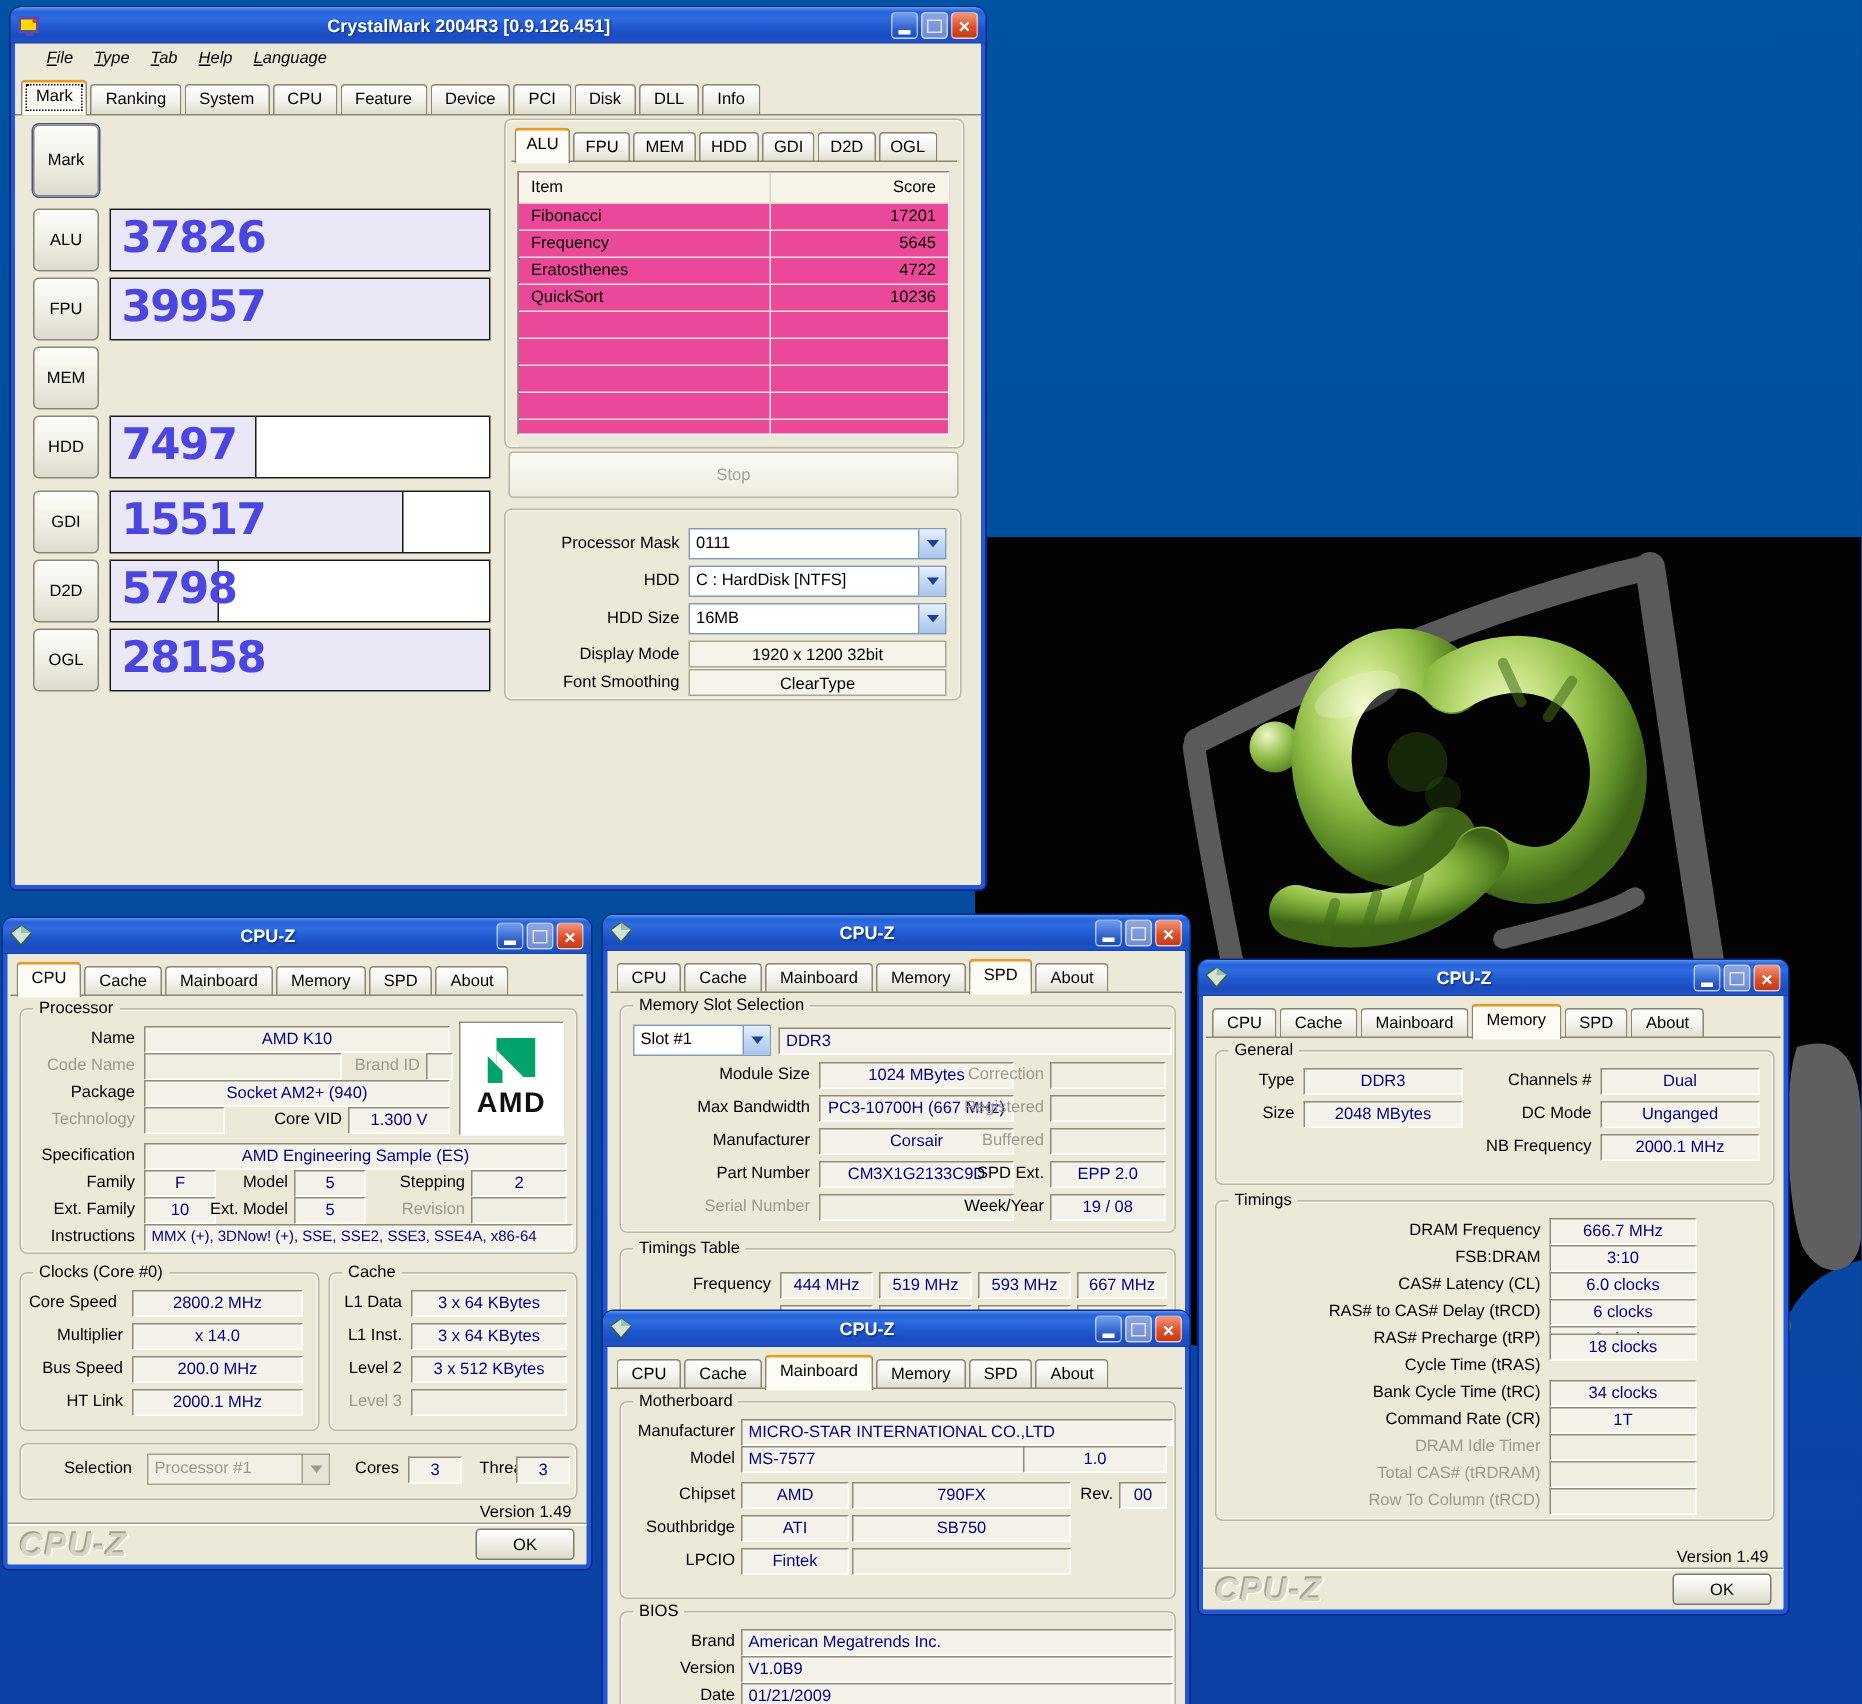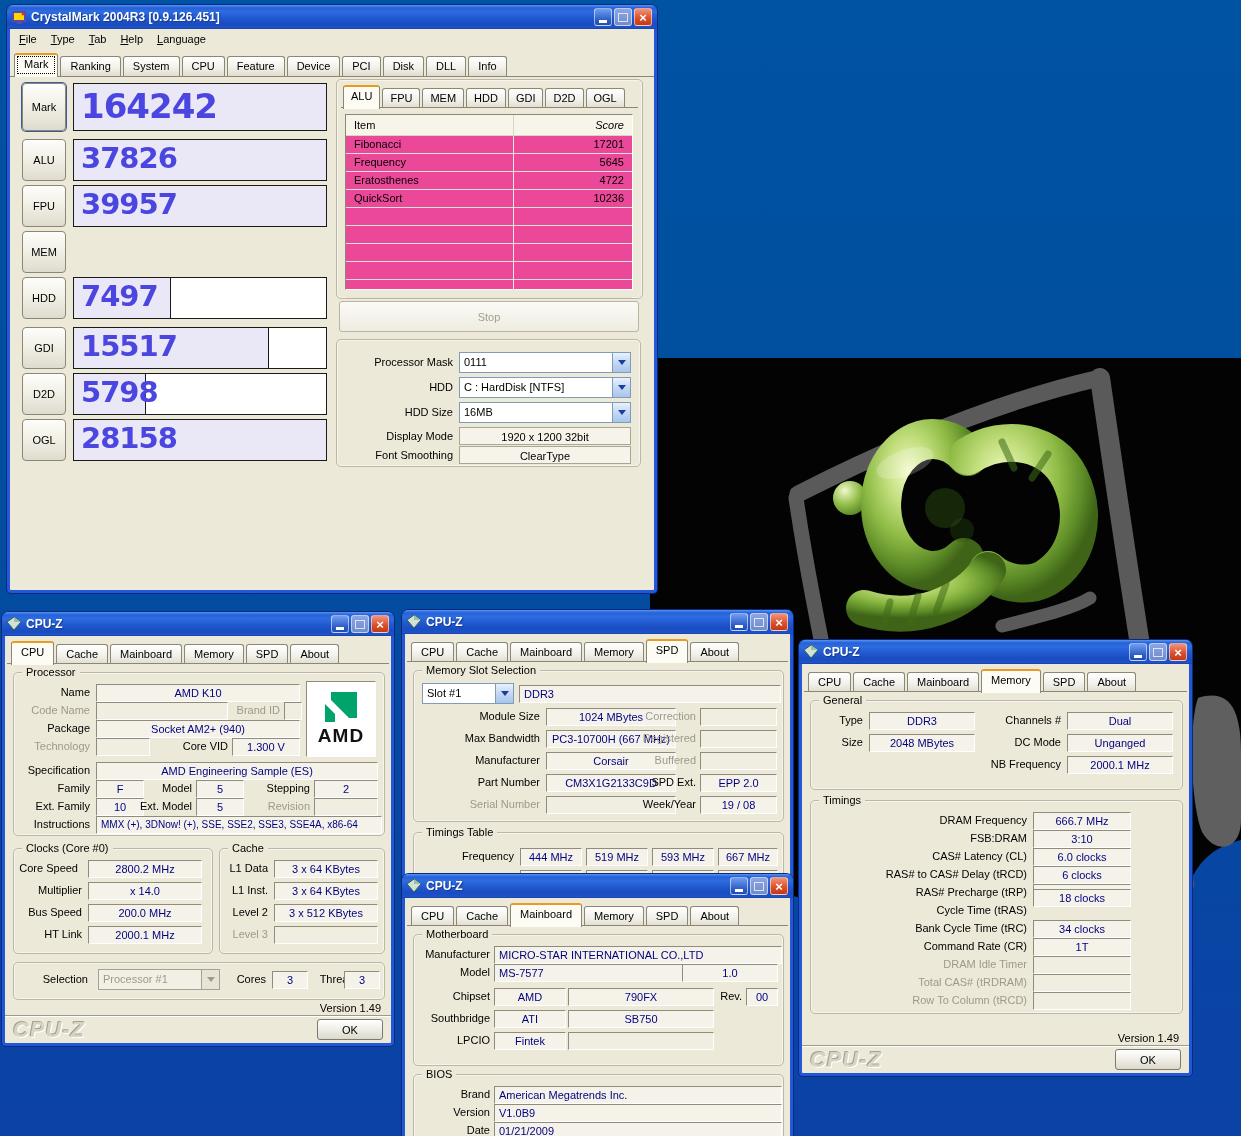--- a/index.html
+++ b/index.html
@@ -7,21 +7,21 @@
     background:linear-gradient(180deg,#0052a3 0%,#004f9e 38%,#0c41a6 100%);
     font-family:"Liberation Sans",sans-serif;-webkit-font-smoothing:none;}
   svg{display:block}
   
   .win{position:absolute;border:3px solid #2257d7;border-top:none;border-radius:7px 7px 4px 4px;
     background:#ece9d8;box-shadow:0 0 0 1px #0a2a80;}
   .tb{position:absolute;left:-3px;right:-3px;top:0;height:24px;border-radius:6px 6px 0 0;
     background:linear-gradient(180deg,#5c94f2 0%,#3b79e8 6%,#2562d8 12%,#2e6ce0 28%,#2058cf 55%,#1a4cc0 80%,#1f52c8 94%,#16409f 100%);
     display:flex;align-items:center;padding:0 4px;box-sizing:border-box;}
   .tbt{color:#fff;font-weight:bold;font-size:12px;text-shadow:1px 1px 1px #143a8c;margin-left:4px;flex:1;
-    white-space:nowrap;overflow:hidden;}
+    white-space:nowrap;overflow:hidden;text-align:center;}
   .caps{display:flex;gap:2px;margin-right:1px;}
   .cap{width:18px;height:18px;border-radius:3px;border:1px solid rgba(255,255,255,.55);box-sizing:border-box;
     display:flex;align-items:center;justify-content:center;}
   .cap.min{background:linear-gradient(180deg,#6f9ef2,#2c5cc4 70%,#1d4cb4);}
   .cap.min i{display:block;width:8px;height:3px;background:#fff;margin-top:8px;}
   .cap.max{background:linear-gradient(180deg,#8ba6e2,#6f8ccc);}
   .cap.max i{display:block;width:8px;height:7px;border:1px solid #eef;opacity:.85;}
   .cap.cls{background:linear-gradient(180deg,#f0947e,#dd512b 55%,#c03a18);}
   .cap.cls i{font-style:normal;color:#fff;font-weight:bold;font-size:13px;line-height:1;}
   
@@ -51,36 +51,36 @@
   .combo.dis .carr u{border-top-color:#9d9a8d;}
   .xpbtn{position:absolute;font-family:"Liberation Sans",sans-serif;font-size:11px;color:#000;
     background:linear-gradient(180deg,#fff,#f1f0e9 45%,#dcd9cc);border:1px solid #7b7a6e;border-radius:3px;
     display:flex;align-items:center;justify-content:center;box-sizing:border-box;}
   .xpbtn.dis{color:#a3a094;border-color:#b8b5a5;background:linear-gradient(180deg,#fbfaf5,#eeece1);}
   .ver{position:absolute;font-size:11px;color:#000;text-align:center;}
   .bbar{position:absolute;left:0;right:0;bottom:0;height:27px;border-top:1px solid #9d9a8b;box-shadow:inset 0 1px 0 #fff;}
   .wm{position:absolute;left:8px;top:1px;font-size:22px;font-weight:bold;font-style:italic;letter-spacing:1px;
     color:#d8d4c4;text-shadow:-1px -1px 0 #a5a290,1px 1px 0 #fff;}
   
-  .menu{position:absolute;left:2px;top:26px;display:flex;font-size:11px;}
+  .menu{position:absolute;left:14px;top:26px;display:flex;font-size:11px;font-style:italic;}
   .mi{display:inline-block;padding:2px 7px;color:#000;}
   .mi::first-letter{text-decoration:underline;}
   .srow{position:absolute;left:12px;display:flex;gap:7px;}
   .sbtn{width:44px;font-size:11px;color:#000;background:linear-gradient(180deg,#fdfdfb,#f1efe4 50%,#dedbce);
     border:1px solid #8a8778;border-radius:4px;box-sizing:border-box;}
   .sbtn.def{box-shadow:0 0 0 1px #3c5a9c;}
   .sbox{position:relative;width:254px;border:1px solid #1a1a1a;background:#fff;box-sizing:border-box;overflow:hidden;}
   .sfill{position:absolute;left:0;top:0;bottom:0;background:#eae7f7;}
   .snum{position:relative;z-index:1;display:block;font-family:"DejaVu Sans",sans-serif;font-weight:bold;
     color:#4b46df;font-size:29px;line-height:1;padding:4px 0 0 7px;letter-spacing:-1px;}
   .snum.big{font-size:34px;padding-top:5px;}
   .tblpanel{position:absolute;background:#ec4899;border:1px solid #8a8778;border-bottom-color:#fff;border-right-color:#fff;box-sizing:border-box;}
   .thead{display:flex;height:20px;line-height:20px;font-size:11px;background:#f7f5ea;border-bottom:1px solid #d8d5c6;}
   .thead .c1{flex:1;padding-left:8px;border-right:1px solid #d8d5c6;}
-  .thead .c2{width:110px;text-align:right;padding-right:8px;font-style:italic;}
+  .thead .c2{width:110px;text-align:right;padding-right:8px;}
   .trow{display:flex;height:17px;line-height:17px;font-size:11px;border-bottom:1px solid #e7e4d6;}
   .trow .c1{flex:1;padding-left:8px;border-right:1px solid #eceadd;}
   .trow .c2{width:110px;text-align:right;padding-right:8px;}
   .static{position:absolute;height:18px;line-height:18px;font-size:11px;color:#000;text-align:center;
     background:#f6f4ea;border:1px solid #a9a694;box-sizing:border-box;}
   
   .czic,.cmic{width:16px;height:16px;display:flex;align-items:center;justify-content:center;}
   .amdbox{position:absolute;background:#fff;border:1px solid #8f8c7d;border-bottom-color:#fff;border-right-color:#fff;
     display:flex;flex-direction:column;align-items:center;justify-content:center;gap:3px;}
   .amdbox .amdtxt{font-weight:bold;font-size:19px;color:#111;letter-spacing:1px;font-family:"Liberation Sans",sans-serif;}
@@ -171,24 +171,20 @@
       <span class="xtab">Device</span>
       <span class="xtab">PCI</span>
       <span class="xtab">Disk</span>
       <span class="xtab">DLL</span>
       <span class="xtab">Info</span>
     </div>
     <div class="tabline" style="left:0;right:0;top:71px"></div>
 
     <div class="srow" style="top:78px;height:48px">
       <button class="sbtn def">Mark</button>
-      <div class="sbox">
-        <div class="sfill" style="width: 100%;"></div>
-        <span class="snum big">164242</span>
-      </div>
     </div>
     <div class="srow" style="top:134px;height:42px">
       <button class="sbtn">ALU</button>
       <div class="sbox">
         <div class="sfill" style="width: 100%;"></div>
         <span class="snum">37826</span>
       </div>
     </div>
     <div class="srow" style="top:180px;height:42px">
       <button class="sbtn">FPU</button>

